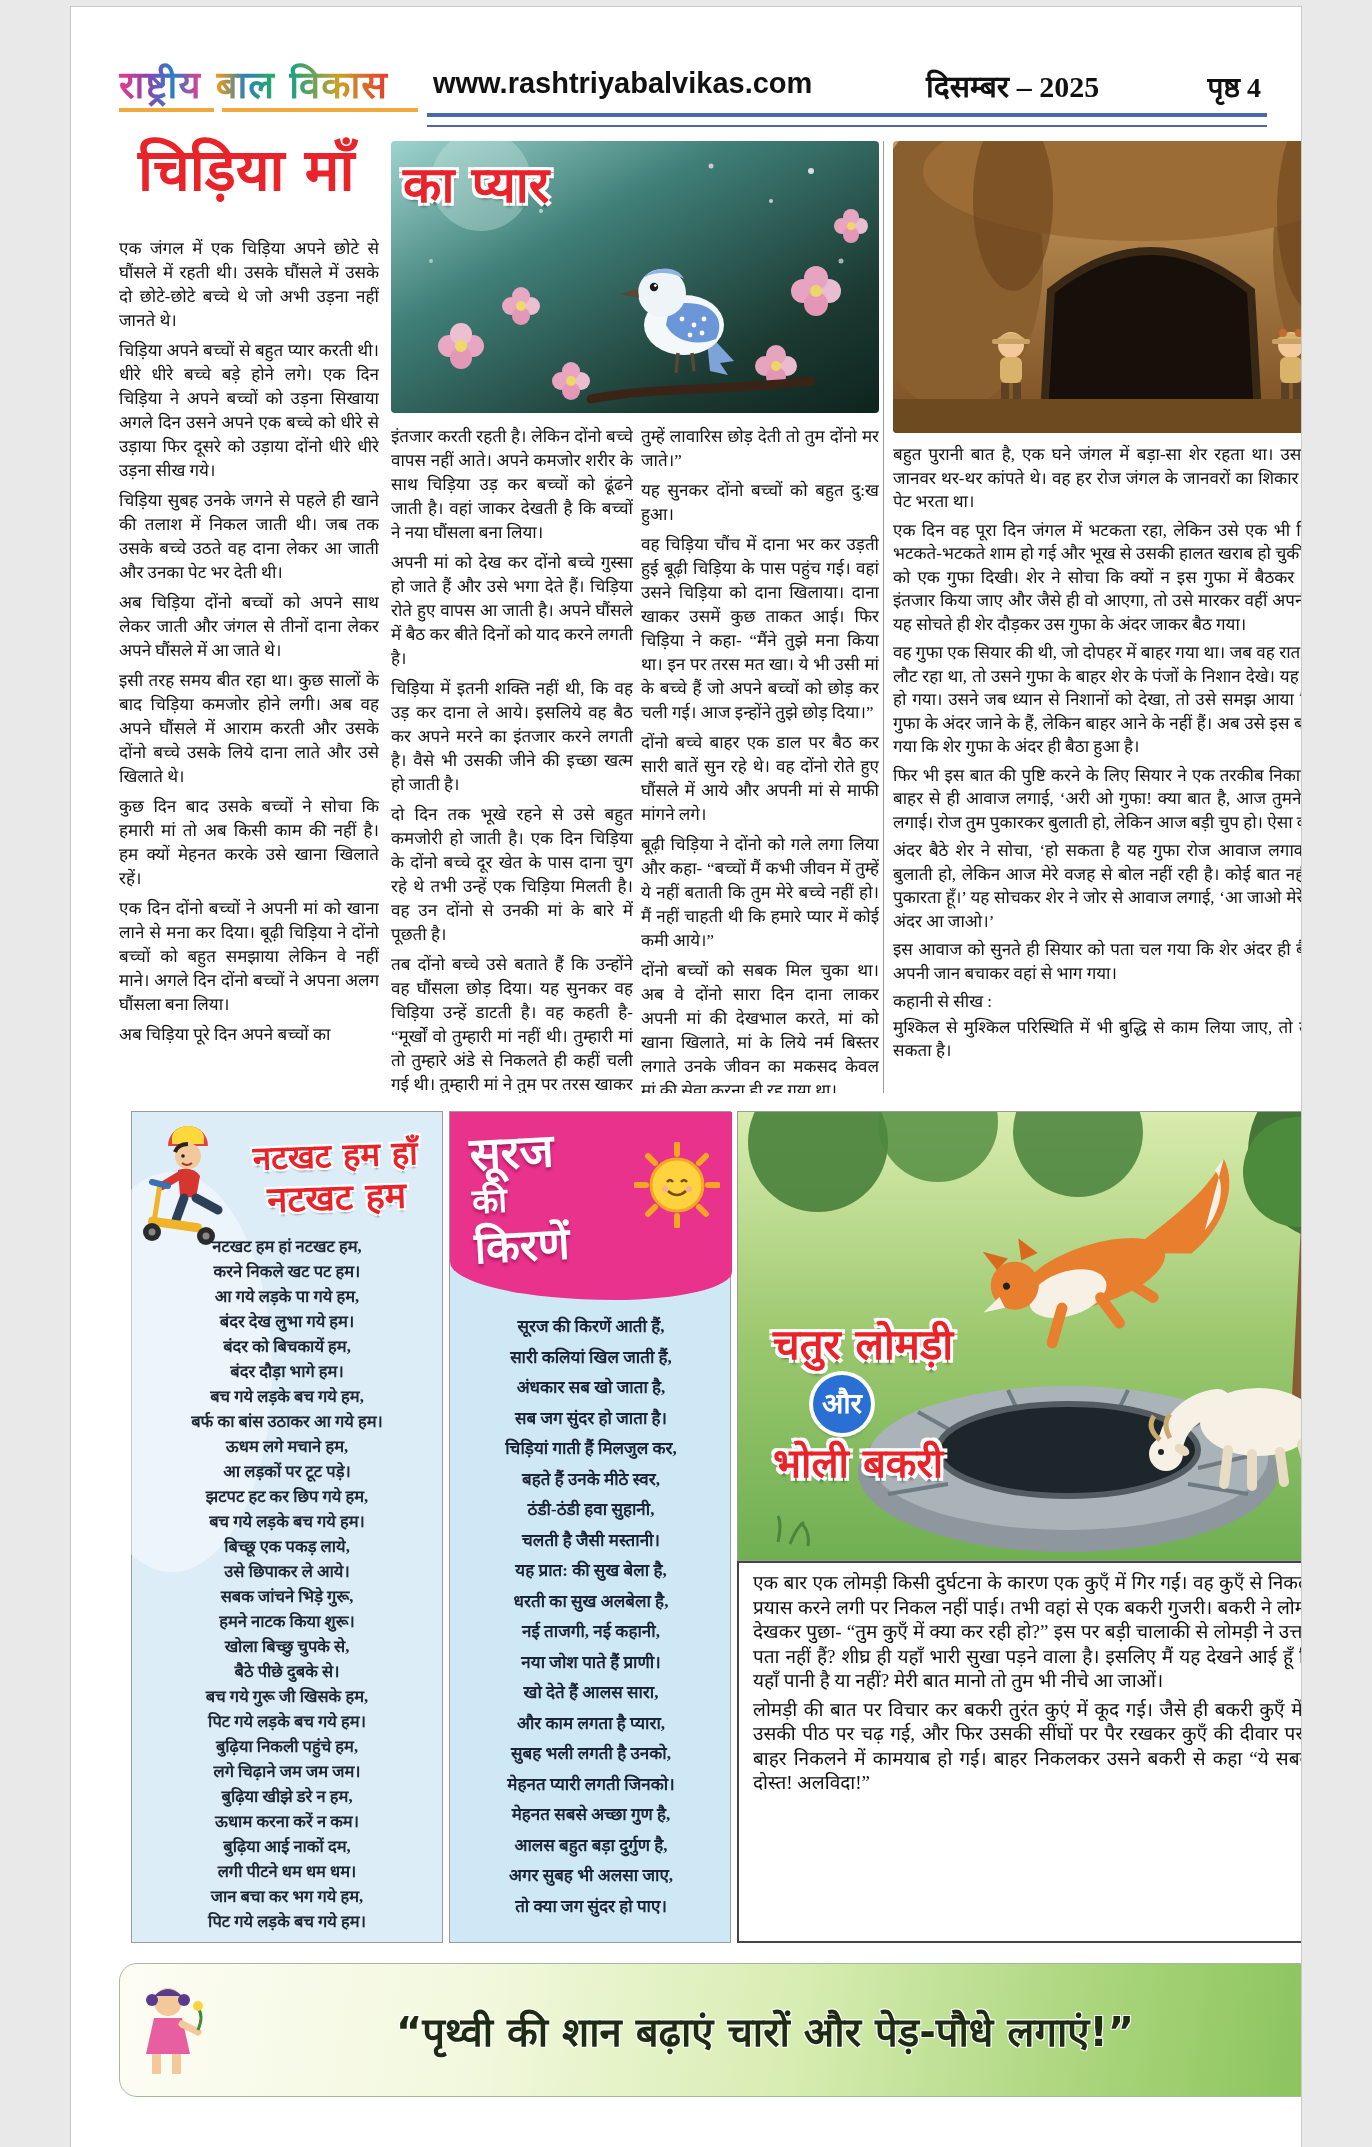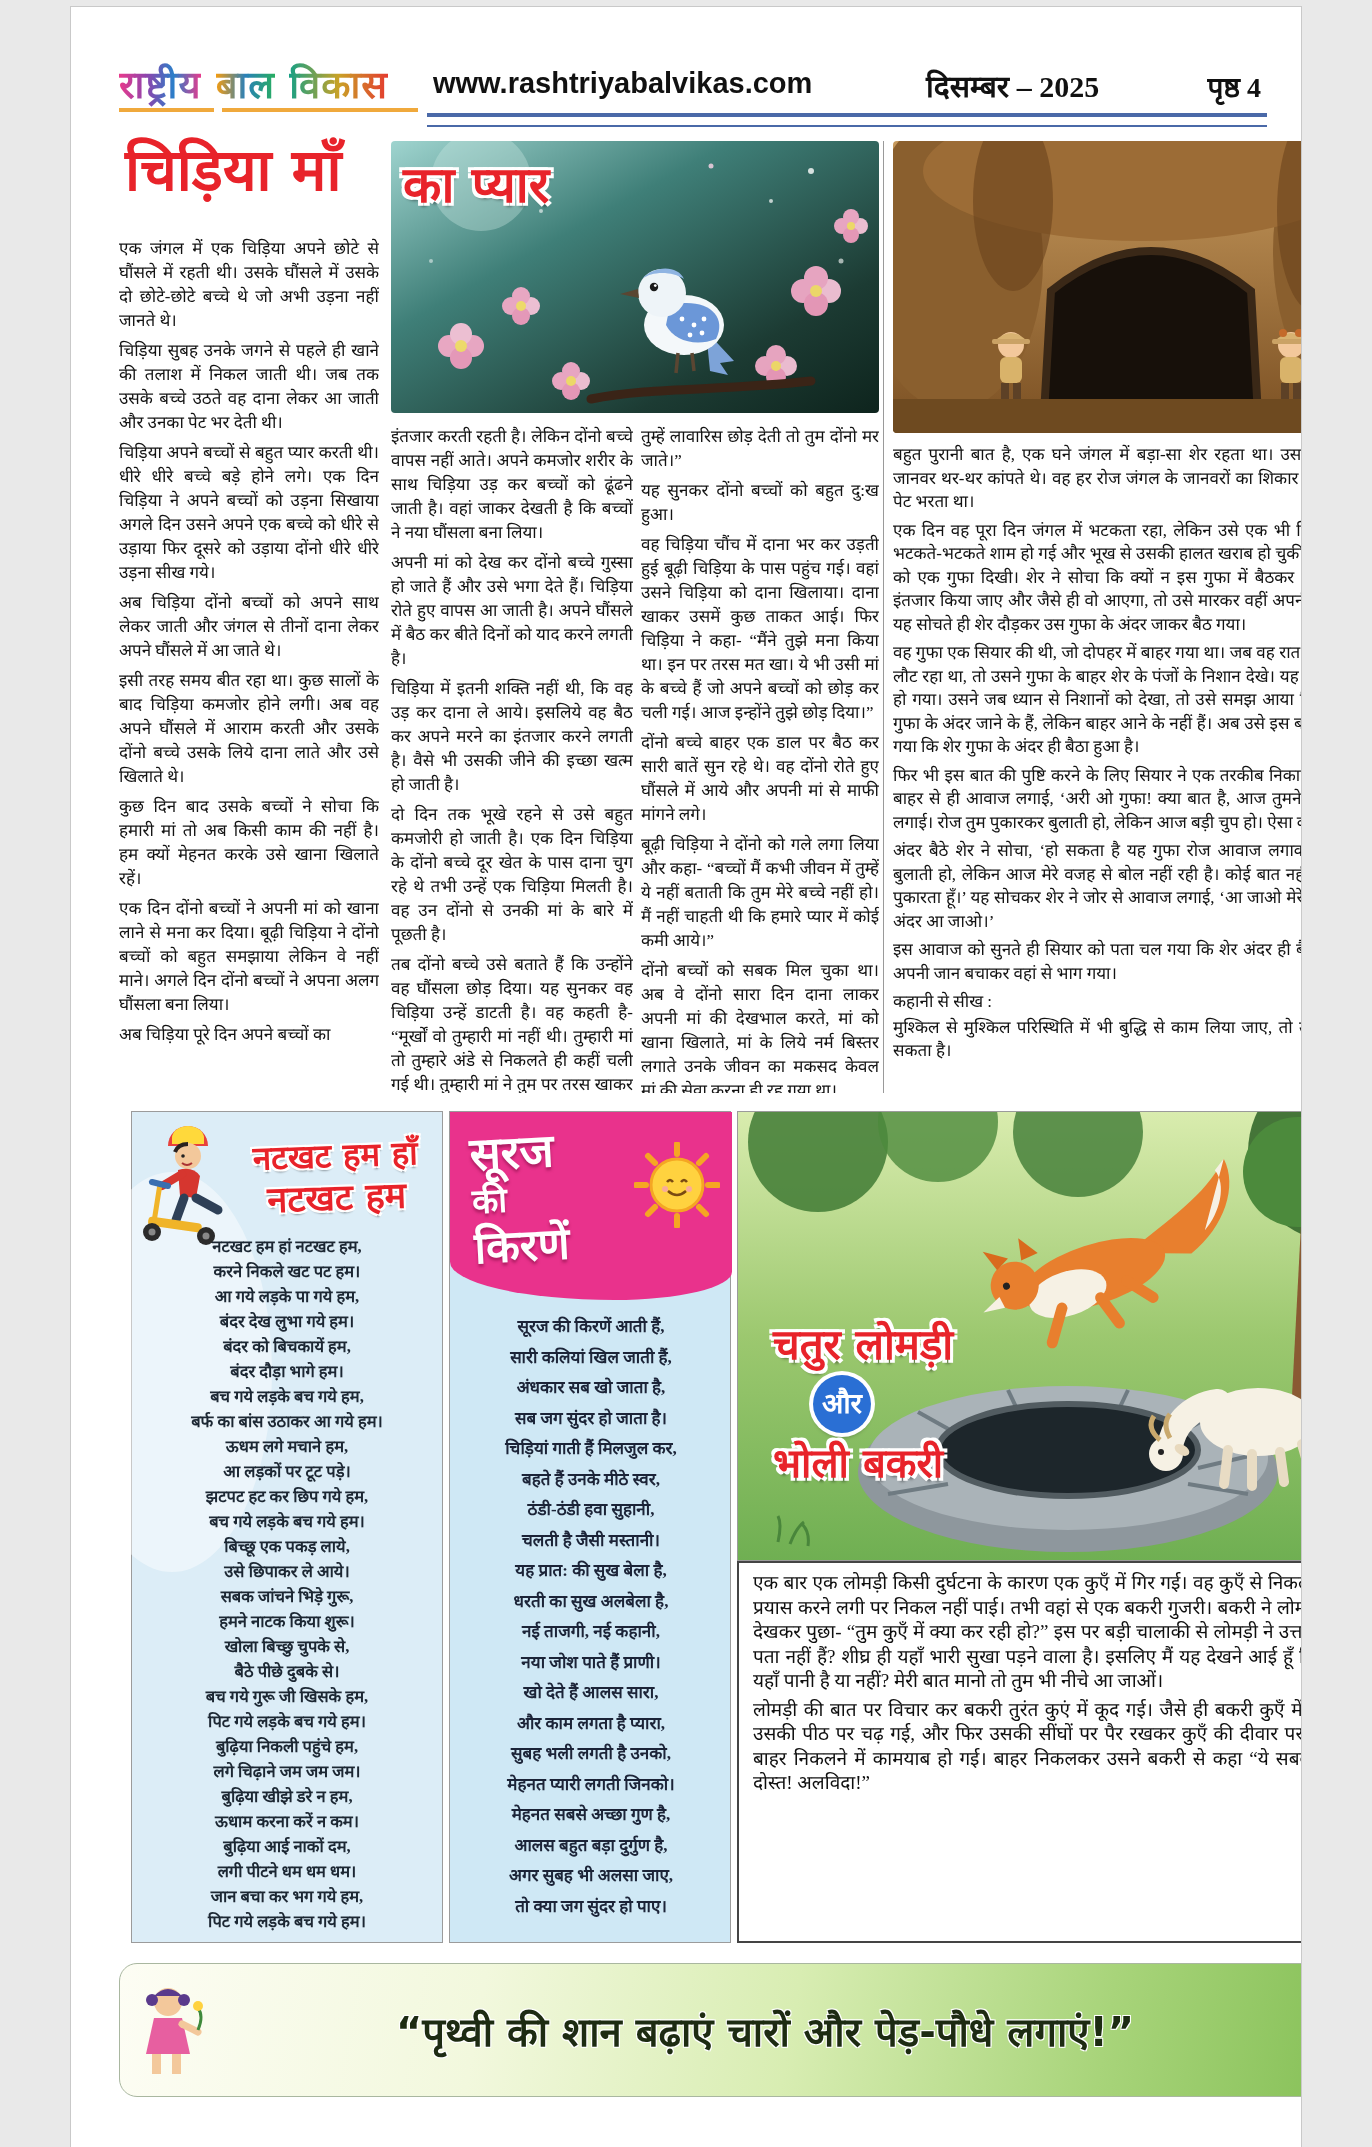--- a/index.html
+++ b/index.html
@@ -13,21 +13,21 @@
   .logo .w3{background-image:linear-gradient(90deg,#16a085,#c9a227,#e43b2f);}
   .logo-underline1{position:absolute;left:48px;top:101px;width:95px;height:4px;background:#f0a93c;}
   .logo-underline2{position:absolute;left:151px;top:101px;width:196px;height:4px;background:#f0a93c;}
   .site-url{position:absolute;left:362px;top:60px;font-size:29px;font-weight:bold;color:#111;font-family:"Liberation Sans",sans-serif;}
   .issue-date{position:absolute;left:855px;top:58px;font-size:30px;font-weight:bold;color:#111;}
   .page-number{position:absolute;right:40px;top:60px;font-size:28px;font-weight:bold;color:#111;}
   .header-rule{position:absolute;left:356px;right:34px;top:106px;height:8px;
                border-top:4px solid #4a69a8;border-bottom:2px solid #4a69a8;}
   
   .art1{position:absolute;left:48px;top:134px;width:760px;height:952px;}
-  .art1-title{position:absolute;left:6px;top:0px;font-size:58px;line-height:58px;font-weight:bold;color:#e8232a;
+  .art1-title{position:absolute;left:19px;top:0px;font-size:58px;line-height:58px;font-weight:bold;color:#e8232a;
               font-family:"DejaVu Sans",sans-serif;}
   .art1-img{position:absolute;left:272px;top:0px;width:488px;height:272px;border-radius:4px;overflow:hidden;}
   .art1-img svg{display:block;}
   .art1-title2{position:absolute;left:284px;top:8px;font-size:50px;font-weight:bold;color:#e8232a;
                font-family:"DejaVu Sans",sans-serif;z-index:3;
                text-shadow:-3px -3px 0 #fff,3px -3px 0 #fff,-3px 3px 0 #fff,3px 3px 0 #fff,0 4px 3px rgba(0,0,0,.4);}
   .body-text{font-size:17px;line-height:24px;text-align:justify;color:#121212;}
   .body-text p{margin:0 0 6px 0;}
   .art1-col{position:absolute;overflow:hidden;}
   .col1{left:0;top:96px;width:260px;height:856px;}
@@ -196,22 +196,22 @@
           <polygon points="-38,-2 -56,3 -37,7" fill="#5a4632"></polygon>
           <line x1="2" y1="62" x2="0" y2="82" stroke="#5a4632" stroke-width="3.5"></line>
           <line x1="16" y1="62" x2="18" y2="80" stroke="#5a4632" stroke-width="3.5"></line>
         </g>
       </svg>
     </div>
     <div class="art1-title2">का प्यार</div>
 
     <div class="art1-col col1 body-text">
         <p>एक जंगल में एक चिड़िया अपने छोटे से घौंसले में रहती थी। उसके घौंसले में उसके दो छोटे-छोटे बच्चे थे जो अभी उड़ना नहीं जानते थे।</p>
+        <p>चिड़िया अपने बच्चों से बहुत प्यार करती थी। धीरे धीरे बच्चे बड़े होने लगे। एक दिन चिड़िया ने अपने बच्चों को उड़ना सिखाया अगले दिन उसने अपने एक बच्चे को धीरे से उड़ाया फिर दूसरे को उड़ाया दोंनो धीरे धीरे उड़ना सीख गये।</p>
         <p>चिड़िया सुबह उनके जगने से पहले ही खाने की तलाश में निकल जाती थी। जब तक उसके बच्चे उठते वह दाना लेकर आ जाती और उनका पेट भर देती थी।</p>
-        <p>चिड़िया अपने बच्चों से बहुत प्यार करती थी। धीरे धीरे बच्चे बड़े होने लगे। एक दिन चिड़िया ने अपने बच्चों को उड़ना सिखाया अगले दिन उसने अपने एक बच्चे को धीरे से उड़ाया फिर दूसरे को उड़ाया दोंनो धीरे धीरे उड़ना सीख गये।</p>
         <p>अब चिड़िया दोंनो बच्चों को अपने साथ लेकर जाती और जंगल से तीनों दाना लेकर अपने घौंसले में आ जाते थे।</p>
         <p>इसी तरह समय बीत रहा था। कुछ सालों के बाद चिड़िया कमजोर होने लगी। अब वह अपने घौंसले में आराम करती और उसके दोंनो बच्चे उसके लिये दाना लाते और उसे खिलाते थे।</p>
         <p>कुछ दिन बाद उसके बच्चों ने सोचा कि हमारी मां तो अब किसी काम की नहीं है। हम क्यों मेहनत करके उसे खाना खिलाते रहें।</p>
         <p>एक दिन दोंनो बच्चों ने अपनी मां को खाना लाने से मना कर दिया। बूढ़ी चिड़िया ने दोंनो बच्चों को बहुत समझाया लेकिन वे नहीं माने। अगले दिन दोंनो बच्चों ने अपना अलग घौंसला बना लिया।</p>
         <p>अब चिड़िया पूरे दिन अपने बच्चों का</p>
       </div>
     <div class="art1-col col2 body-text">
         <p>इंतजार करती रहती है। लेकिन दोंनो बच्चे वापस नहीं आते। अपने कमजोर शरीर के साथ चिड़िया उड़ कर बच्चों को ढूंढने जाती है। वहां जाकर देखती है कि बच्चों ने नया घौंसला बना लिया।</p>
         <p>अपनी मां को देख कर दोंनो बच्चे गुस्सा हो जाते हैं और उसे भगा देते हैं। चिड़िया रोते हुए वापस आ जाती है। अपने घौंसले में बैठ कर बीते दिनों को याद करने लगती है।</p>
         <p>चिड़िया में इतनी शक्ति नहीं थी, कि वह उड़ कर दाना ले आये। इसलिये वह बैठ कर अपने मरने का इंतजार करने लगती है। वैसे भी उसकी जीने की इच्छा खत्म हो जाती है।</p>

